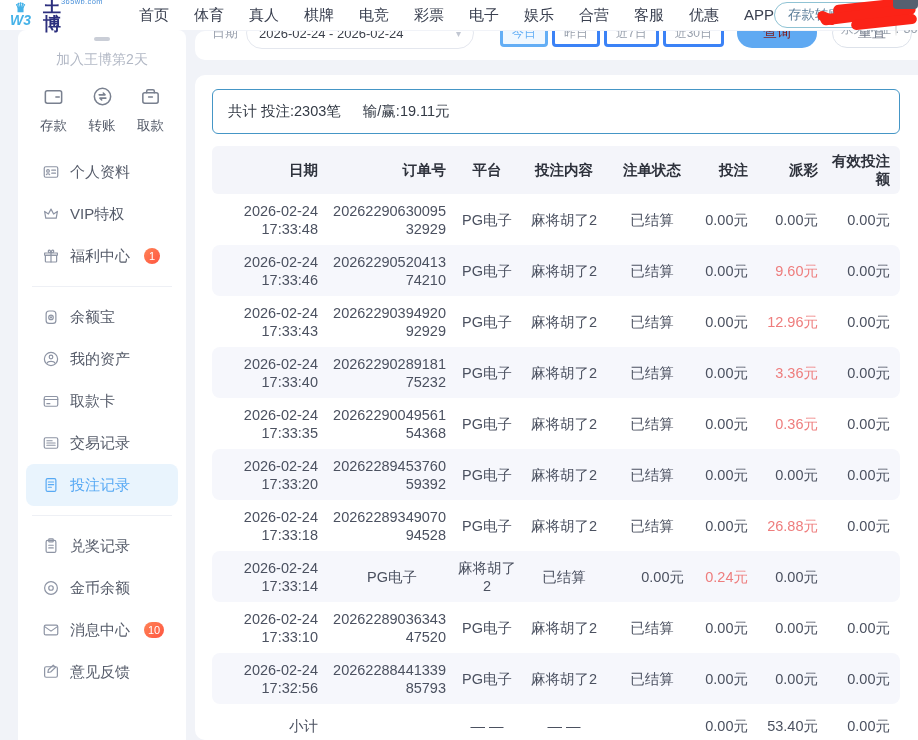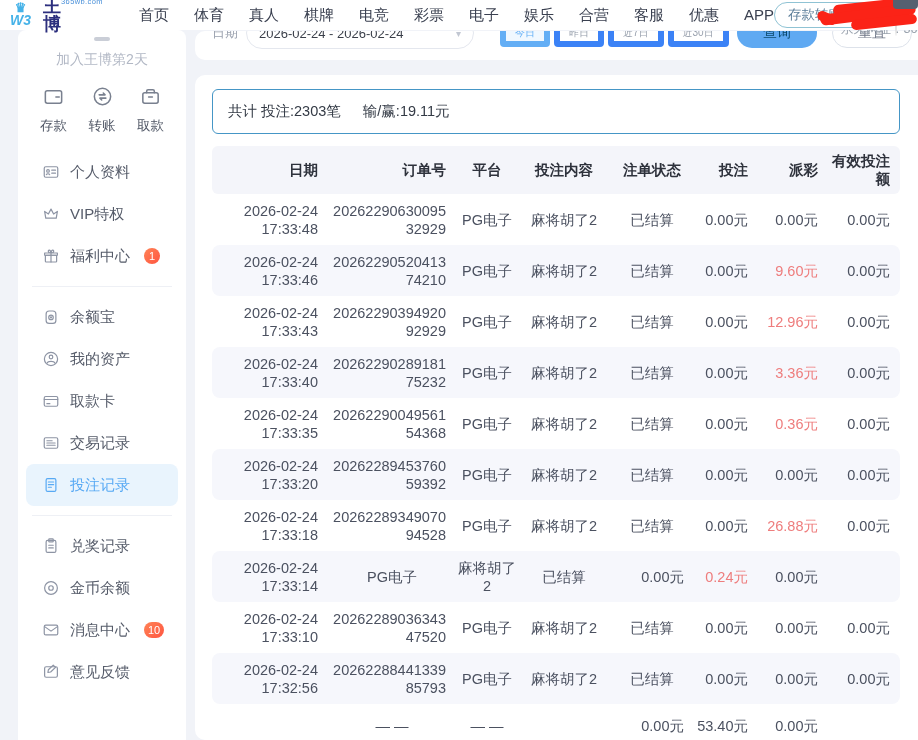--- a/index.html
+++ b/index.html
@@ -46,23 +46,23 @@
   .menu-divider { height:1px; background:#eef0f5; margin:9px 14px; }
   .badge { background:linear-gradient(135deg,#ff8356,#ff5540); color:#fff; border-radius:9px; font-size:11px; line-height:16px; min-width:16px; text-align:center; padding:0 4px; margin-left:4px; }
 
   
   .filter-card { position:absolute; left:195px; top:31px; right:-12px; height:29px; background:#fff; border-radius:10px; overflow:hidden; z-index:1; }
   .filter-row { display:flex; align-items:center; position:relative; top:-15px; height:34px; padding-left:17px; }
   .f-label { font-size:13px; color:#9aa1ae; margin-right:8px; }
   .date-input { width:228px; height:32px; border:1px solid #e4e7ee; border-radius:16px; display:flex; align-items:center; padding:0 12px; font-size:13px; color:#3a3f4a; background:#fff; }
   .date-input .caret { margin-left:auto; color:#c2c7d2; font-size:10px; }
   .quick-filters { display:flex; gap:4px; margin-left:26px; }
-  .qf-btn { height:28px; padding:0 9px; border:6px solid #3b82f6; border-radius:4px; background:#fff; font-size:10px; color:#98a0ad; display:flex; align-items:center; cursor:pointer;text-align:right; }
+  .qf-btn { height:28px; padding:0 9px; border:3px solid #3b82f6; border-radius:4px; background:#fff; font-size:12px; color:#98a0ad; display:flex; align-items:center; cursor:pointer;text-align:right; }
   .qf-btn.active { border-color:#63aef5; color:#63aef5; background:#f0f8ff; }
-  .search-btn { margin-left:auto; width:80px; height:30px; border:none; border-radius:15px; background:#5fa9f2; color:#0c4a6e; font-size:14px; cursor:pointer; }
+  .search-btn { margin-left:auto; width:80px; height:30px; border:none; border-radius:15px; background:#5fa9f2; color:#7f1d1d; font-size:14px; cursor:pointer; }
   .reset-btn { margin-left:15px; margin-right:18px; width:80px; height:30px; border:1px solid #dde2ea; border-radius:15px; background:#fff; color:#707787; font-size:14px; cursor:pointer; }
 
   
   .main-card { position:absolute; left:195px; top:75px; right:-12px; bottom:0; background:#fff; border-radius:10px; padding:14px 30px 0 17px; }
   .summary-box { border:1px solid #4596c6; border-radius:6px; padding:12px 15px; font-size:14.5px; color:#333a45; display:flex;align-items:flex-end; }
   .summary-box span { margin-right:22px; white-space:nowrap; }
 
   .table { margin-top:12px; --cols:116px 128px 62px 92px 84px 64px 70px 72px; font-size:14.5px; }
   .thead, .trow, .tsub { display:grid; grid-template-columns:var(--cols); align-items:center; }
   .thead { background:#f4f5fa; border-radius:6px; min-height:48px; font-weight:bold; color:#2e323c; line-height:18px; }
@@ -391,20 +391,21 @@
           <div class="cell r ba">2026228844133985793</div>
           <div class="cell c">PG电子</div>
           <div class="cell c">麻将胡了2</div>
           <div class="cell c">已结算</div>
           <div class="cell r">0.00元</div>
           <div class="cell r">0.00元</div>
           <div class="cell r">0.00元</div>
         </div>
       </div>
     <div class="tsub">
+      <div class="cell r">小计</div>
       <div class="cell r"></div>
       <div class="cell c">— —</div>
       <div class="cell c">— —</div>
       <div class="cell c"></div>
       <div class="cell r">0.00元</div>
       <div class="cell r">53.40元</div>
       <div class="cell r">0.00元</div>
     </div>
   </div>
 </div>

